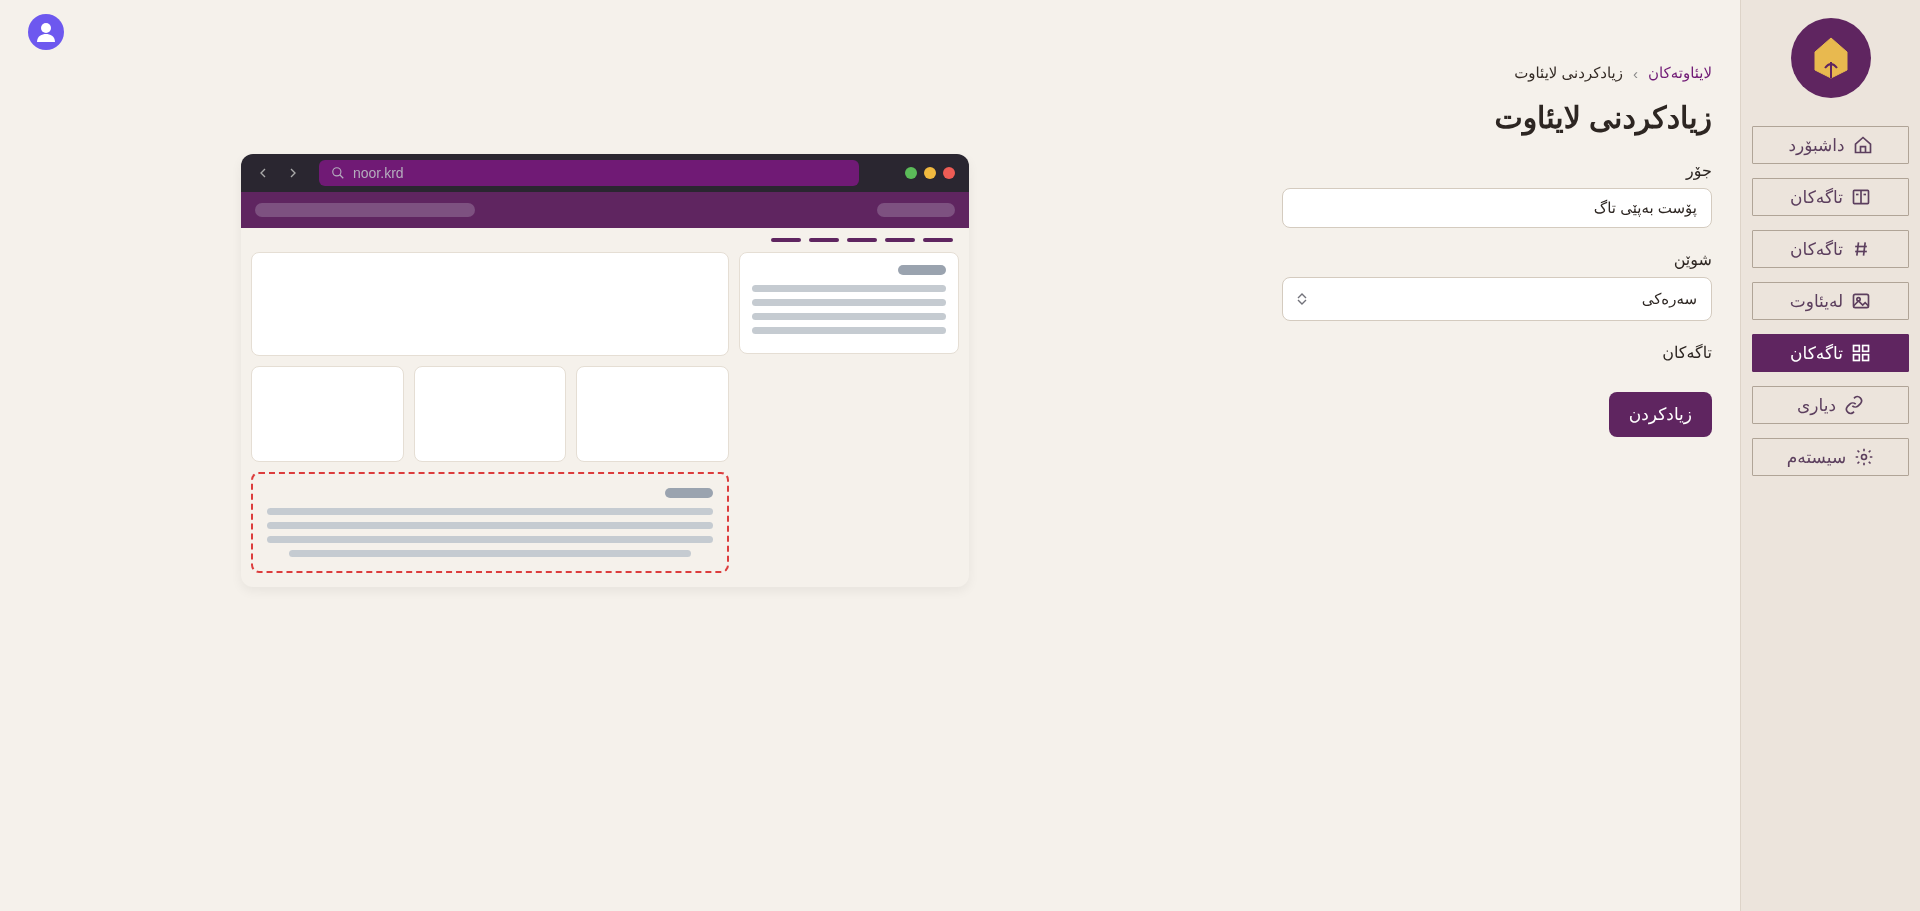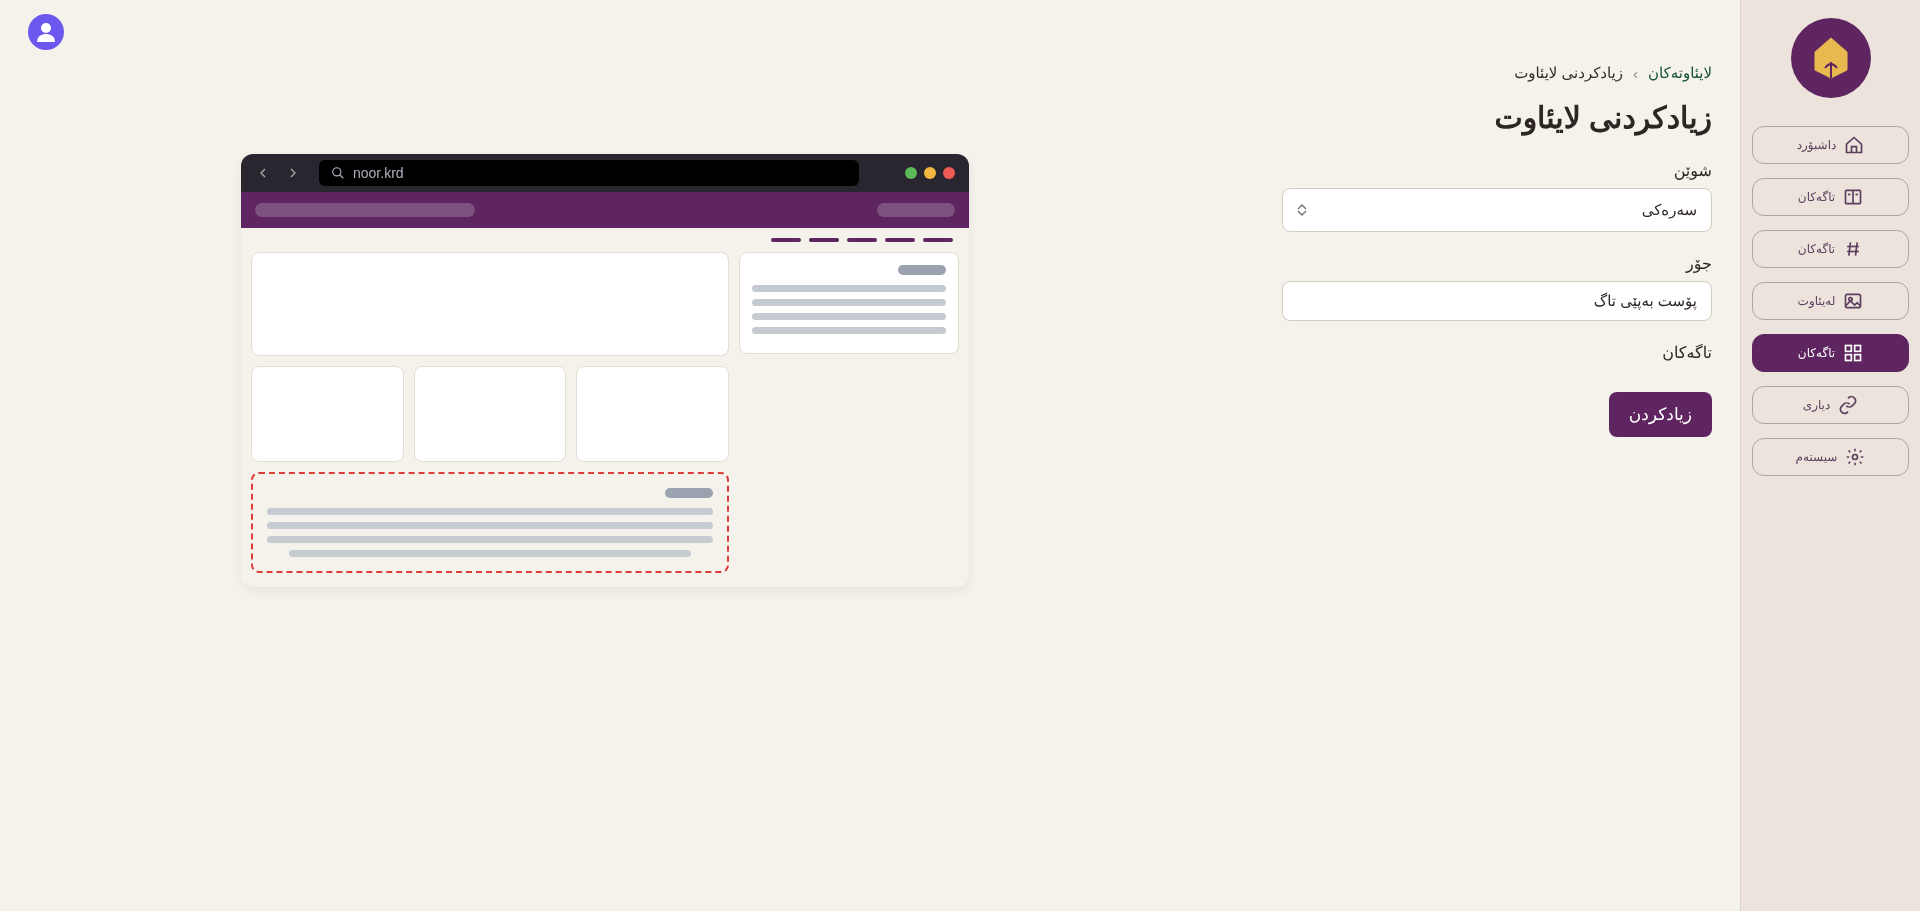--- a/index.html
+++ b/index.html
@@ -43,27 +43,27 @@
 
     .logo svg {
       width: 48px;
       height: 48px;
     }
 
     .nav-item {
       width: 100%;
       height: 38px;
       border: 1px solid #b0a497;
-      border-radius: 12px;
+      border-radius: 1px;
       display: flex;
       align-items: center;
       justify-content: center;
       gap: 8px;
       color: #5c3f5e;
-      font-size: 12px;
+      font-size: 17px;
       cursor: pointer;
       background: transparent;
     }
 
     .nav-item.active {
       background: #5f2560;
       color: #fff;
       border-color: #5f2560;
     }
 
@@ -122,21 +122,21 @@
     .breadcrumb {
       font-size: 15px;
       color: #352c26;
       margin-bottom: 18px;
       display: flex;
       align-items: center;
       gap: 10px;
     }
 
     .breadcrumb .crumb-link {
-      color: #14532d;
+      color: #701a75;
     }
 
     .breadcrumb .chev {
       color: #888;
     }
 
     .page-title {
       font-size: 30px;
       font-weight: 700;
       color: #2d2622;
@@ -248,21 +248,21 @@
       color: #aaa;
       align-items: center;
     }
 
     .browser-nav svg {
       width: 16px;
       height: 16px;
     }
 
     .address-bar {
-      background: #000000;
+      background: #701a75;
       flex: 1;
       height: 26px;
       border-radius: 6px;
       margin: 0 10px;
       display: flex;
       align-items: center;
       padding: 0 12px;
       gap: 8px;
       color: #b4adbd;
       font-size: 14px;
@@ -461,40 +461,40 @@
   <div class="content-row">
 
     <section class="form-panel">
       <nav class="breadcrumb">
         <span class="crumb-link">لایئاوتەکان</span>
         <span class="chev">›</span>
         <span>زیادکردنی لایئاوت</span>
       </nav>
 
       <h1 class="page-title">زیادکردنی لایئاوت</h1>
+
+      <div class="form-group">
+        <label class="form-label">جۆر</label>
+        <div class="form-select form-select-short">
+          <span>پۆست بەپێی تاگ</span>
+        </div>
+      </div>
 
       <div class="form-group">
         <label class="form-label">شوێن</label>
         <div class="form-select">
           <span>سەرەکی</span>
           <span class="select-chevrons">
             <svg viewBox="0 0 10 6">
                 <path d="M1 5 L5 1 L9 5" stroke="currentColor" stroke-width="1.4" fill="none"></path>
               </svg>
             <svg viewBox="0 0 10 6">
                 <path d="M1 1 L5 5 L9 1" stroke="currentColor" stroke-width="1.4" fill="none"></path>
               </svg>
           </span>
-        </div>
-      </div>
-
-      <div class="form-group">
-        <label class="form-label">جۆر</label>
-        <div class="form-select form-select-short">
-          <span>پۆست بەپێی تاگ</span>
         </div>
       </div>
 
       <div class="form-group">
         <label class="form-label">تاگەکان</label>
       </div>
 
       <button class="submit-btn">زیادکردن</button>
     </section>
 

